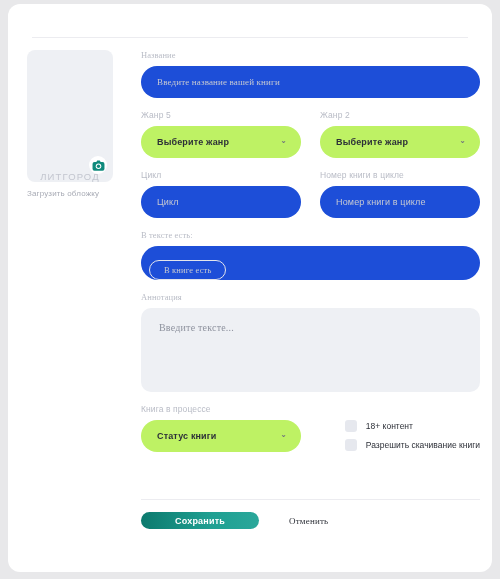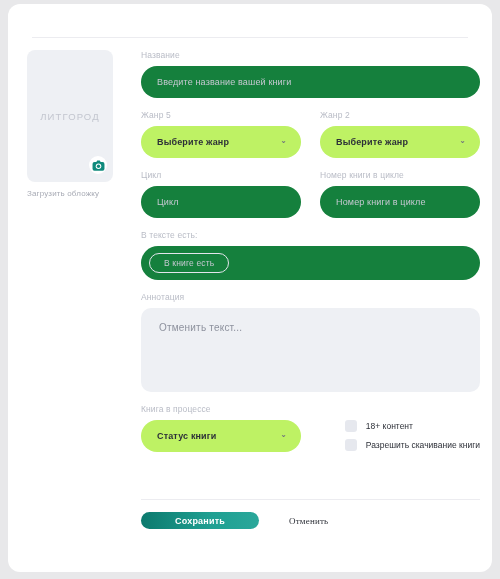--- a/index.html
+++ b/index.html
@@ -55,21 +55,21 @@
     top: 0;
     width: 94px;
   }
   .cover-box {
     position: relative;
     width: 86px;
     height: 132px;
     background: #eef0f4;
     border-radius: 8px;
     display: flex;
-    align-items: center;
+    align-items: flex-end;
     justify-content: center;
   }
   .cover-brand {
     font-size: 9.5px;
     letter-spacing: 1.1px;
     color: #c3c6cf;
     font-weight: 400;
     user-select: none;
   }
   .camera-badge {
@@ -96,36 +96,36 @@
   
   .fields {
     position: absolute;
     left: 133px;
     top: 0;
     width: 339px;
   }
 
   .row { display: flex; gap: 19px; }
   .field { margin-bottom: 12px; }
-  .field.full { width: 339px; }
+  .field.full { width: 339px; font-family: Liberation Serif, serif; }
   .field.half { width: 160px; }
 
   .label {
     display: block;
     font-size: 8.5px;
     color: #b9bcc6;
     margin-bottom: 6px;
     letter-spacing: .1px;
     white-space: nowrap;
   }
 
   .input {
     position: relative;
     height: 32px;
-    background: #15803d;
+    background: #1d4ed8;
     border-radius: 16px;
     display: flex;
     align-items: center;
     padding: 0 16px;
     font-size: 9px;
     color: #c6c9d2;
     letter-spacing: .15px;
     overflow: hidden;
   }
 
@@ -142,20 +142,21 @@
     font-size: 8px;
     line-height: 1;
     transform: translateY(-1px);
   }
 
   
   .taginput {
     height: 34px;
     padding: 0 8px;
     border-radius: 17px;
+    align-items: flex-end;
   }
   .tag-chip {
     height: 20px;
     padding: 0 14px;
     border: 1px solid #e3e5ec;
     border-radius: 10px;
     display: flex;
     align-items: center;
     font-size: 8.5px;
     color: #c6c9d2;
@@ -319,21 +320,21 @@
         <div class="field full">
           <span class="label">В тексте есть:</span>
           <div class="input taginput">
             <span class="tag-chip">В книге есть</span>
           </div>
         </div>
 
         <div class="field full">
           <span class="label">Аннотация</span>
           <div class="textarea">
-            <span>Отменить текст...</span>
+            <span>Введите тексте...</span>
           </div>
         </div>
 
         <div class="status-row">
           <div class="status-col">
             <span class="label">Книга в процессе</span>
             <div class="input select">
               <span>Статус книги</span>
               <span class="chev">⌄</span>
             </div>

